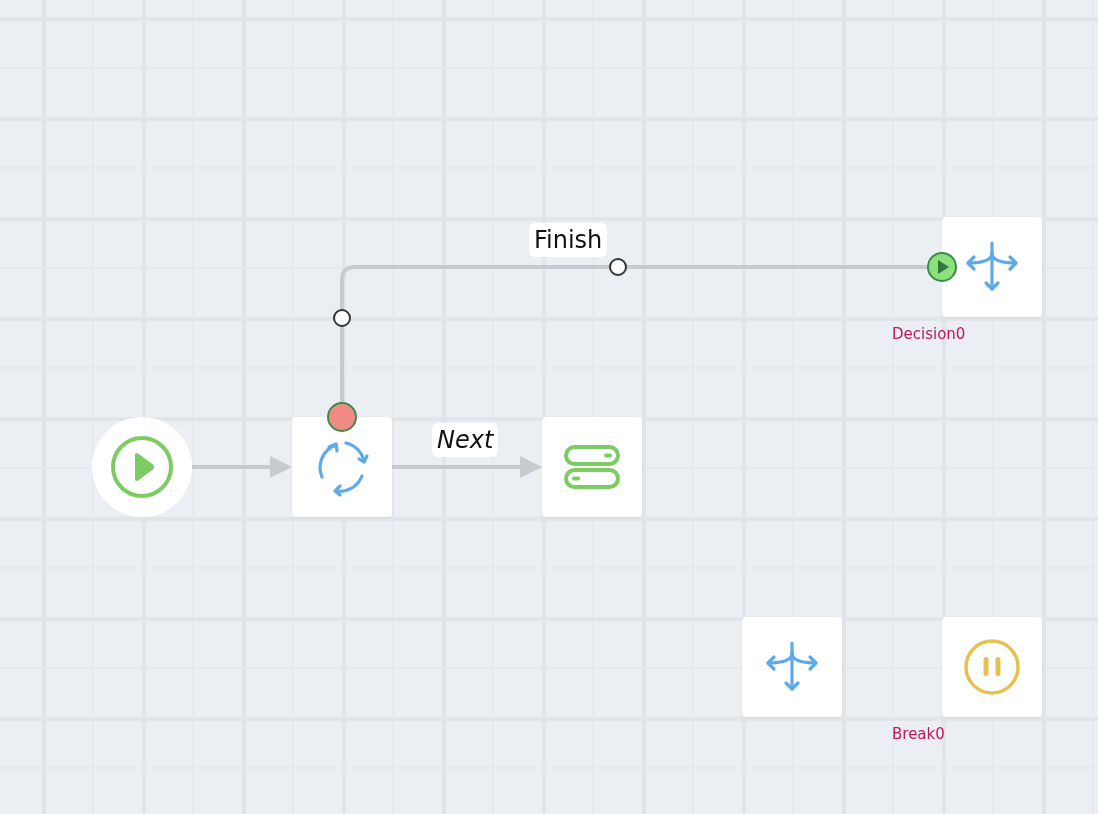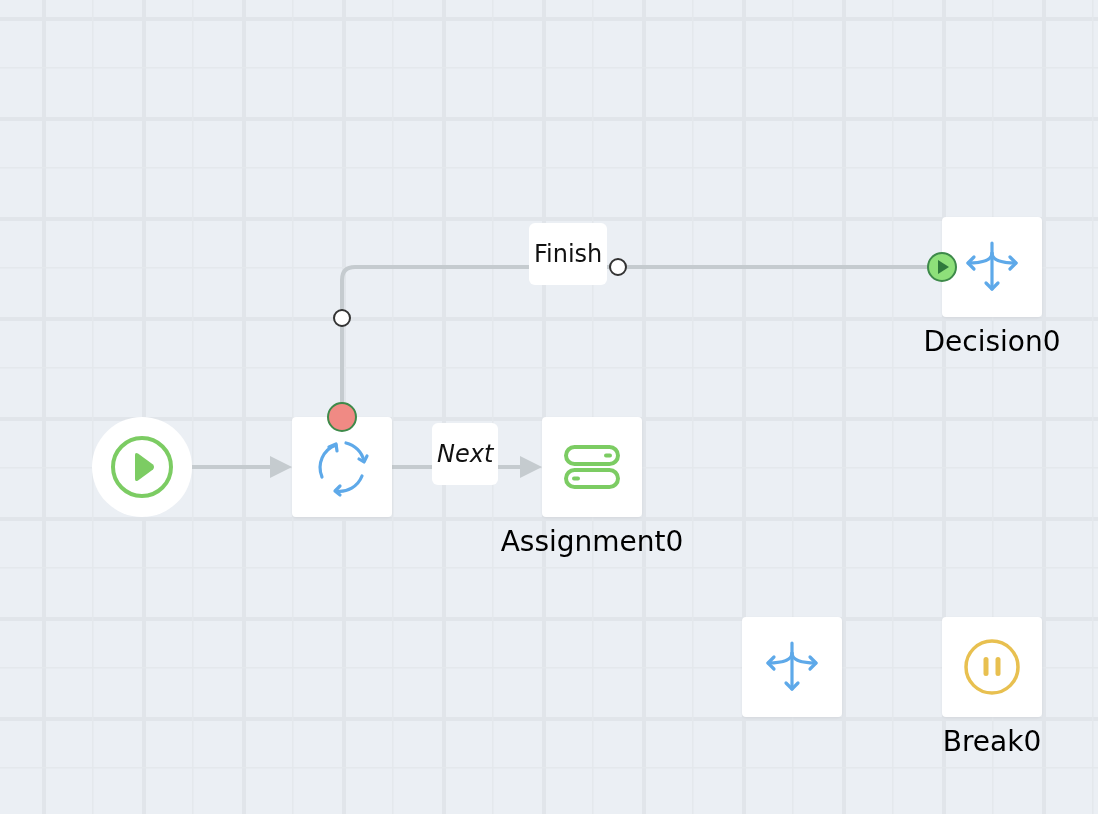--- a/index.html
+++ b/index.html
@@ -13,26 +13,26 @@
   .node {
     position:absolute; width:100px; height:100px; background:#fff;
     border-radius:4px; box-shadow:0 1px 3px rgba(0,0,0,0.06);
     display:flex; align-items:center; justify-content:center;
   }
   .start-node {
     position:absolute; width:100px; height:100px; border-radius:50%;
     background:#fff; display:flex; align-items:center; justify-content:center;
   }
   .node-label {
-    position:absolute; width:200px; text-align:center; font-size:28px;
-    color:#000000; white-space:nowrap;
+    position:absolute; width:200px; text-align:left; font-size:15px;
+    color:#be185d; white-space:nowrap;
   }
   .edge-label {
     position:absolute; background:#fff; border-radius:6px;
-    padding:14px 5px; font-size:24px; line-height:34px; color:#111;
+    padding:0 5px; font-size:24px; line-height:34px; color:#111;
   }
   .port { position:absolute; border-radius:50%; box-sizing:border-box; }
 </style>
 </head>
 <body>
 
 <svg class="grid" width="1098" height="814">
   <defs>
     <pattern id="g" x="-8" y="-33" width="100" height="100" patternUnits="userSpaceOnUse">
       <rect x="50" y="0" width="4" height="100" fill="#e1e5ea"></rect>
@@ -92,21 +92,20 @@
   <div class="node" style="left:542px;top:417px;">
     <svg width="60" height="50" viewBox="0 0 60 50">
       <g fill="none" stroke="#7ccc63" stroke-width="4">
         <rect x="4" y="5" width="52" height="17" rx="8.5"></rect>
         <rect x="4" y="28" width="52" height="17" rx="8.5"></rect>
       </g>
       <rect x="42" y="11.5" width="8" height="4" rx="2" fill="#7ccc63"></rect>
       <rect x="10" y="34.5" width="8" height="4" rx="2" fill="#7ccc63"></rect>
     </svg>
   </div>
-  <div class="node-label" style="left:492px;top:525px;">Assignment0</div>
 
   <div class="node" style="left:942px;top:217px;">
     <svg width="56" height="56" viewBox="0 0 56 56">
       <g fill="none" stroke="#5ea9e9" stroke-width="3.2" stroke-linecap="round" stroke-linejoin="round">
         <path d="M28,4 L28,50"></path>
         <path d="M28,14 Q28,24 4,24"></path>
         <path d="M28,14 Q28,24 52,24"></path>
         <path d="M10,18 L4,24 L10,30"></path>
         <path d="M46,18 L52,24 L46,30"></path>
         <path d="M22,44 L28,50 L34,44"></path>

